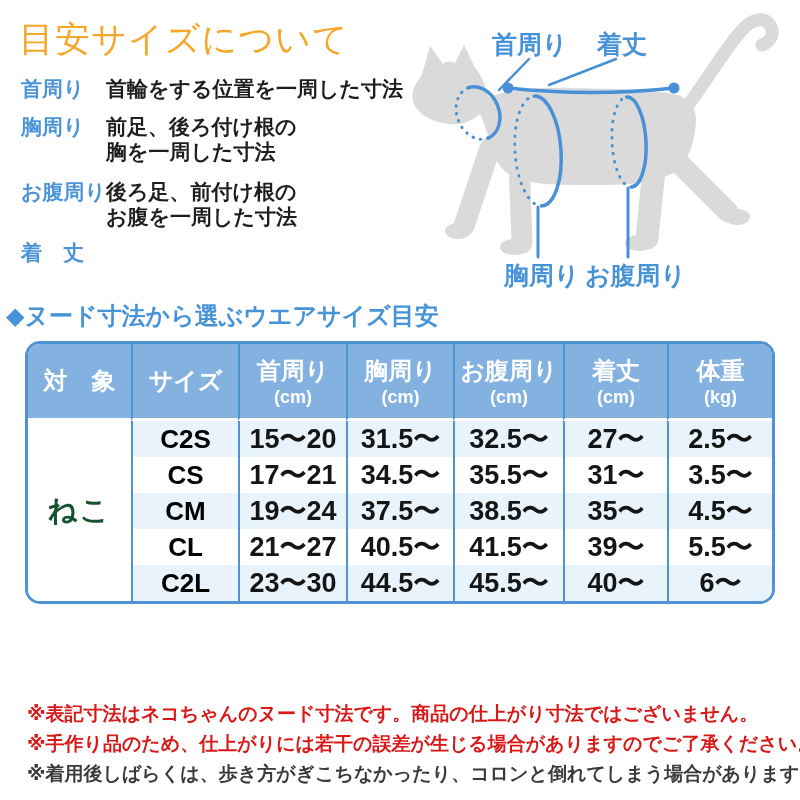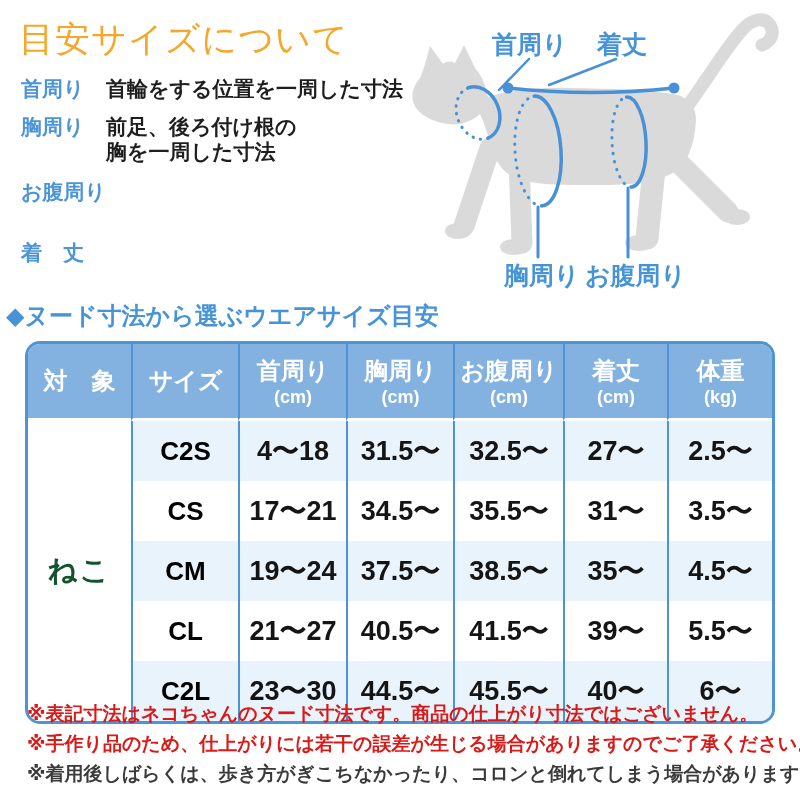--- a/index.html
+++ b/index.html
@@ -33,21 +33,21 @@
   col.c-chest { width:107px; } col.c-belly { width:110px; } col.c-len { width:104px; } col.c-wt { width:105px; }
   thead th {
     background:#84B2E0; color:#fff; height:74px; padding:0;
     font-size:24px; font-weight:bold; vertical-align:middle; text-align:center;
     border-bottom:3px solid #ffffff;
   }
   thead th .unit { display:block; font-size:18px; font-weight:bold; line-height:20px; margin-top:0; }
   thead th .unit:empty { display:none; }
   th, td { border-left:2px solid #4E93D4; }
   .c0 { border-left:none !important;text-align:center; }
-  tbody td { height:60px; padding:0; text-align:center; vertical-align:middle;
+  tbody td { height:36px; padding:0; text-align:center; vertical-align:middle;
              font-size:27px; font-weight:600; color:#151515; background:#fff; }
   tbody td.size { font-weight:bold; font-size:26px; color:#000; }
   tbody td.target { color:#14532d; font-size:29px; font-weight:bold; background:#fff !important; letter-spacing:2px; }
   tbody tr.odd td:not(.target) { background:#E9F3FB; }
 
   .notes { position:absolute; left:27px; top:699px; }
   .note { font-size:19px; font-weight:bold; line-height:30px; white-space:nowrap; }
   .note.red { color:#D91818; }
   .note.dark { color:#3A3A3A; }
 </style>
@@ -62,20 +62,22 @@
     <div class="term">首周り</div>
     <div class="desc">首輪をする位置を一周した寸法</div>
   </div>
   <div class="def" id="def-1">
     <div class="term">胸周り</div>
     <div class="desc">前足、後ろ付け根の
 胸を一周した寸法</div>
   </div>
   <div class="def" id="def-2">
     <div class="term">お腹周り</div>
+    <div class="desc">後ろ足、前付け根の
+お腹を一周した寸法</div>
   </div>
   <div class="def" id="def-3">
     <div class="term">着　丈</div>
   </div>
 
   <div class="diagram">
     <svg viewBox="0 0 400 300" width="400" height="300">
 
       <g fill="#DADADA" stroke="none">
         <path d="M 30 46 L 43 64 C 47 61 51 61 55 63 L 64 45 L 75 68
@@ -155,21 +157,21 @@
           <th><span>胸周り</span><span class="unit">(cm)</span></th>
           <th><span>お腹周り</span><span class="unit">(cm)</span></th>
           <th><span>着丈</span><span class="unit">(cm)</span></th>
           <th><span>体重</span><span class="unit">(kg)</span></th>
         </tr>
       </thead>
       <tbody>
         <tr class="odd">
           <td class="target c0" rowspan="5">ねこ</td>
           <td class="size">C2S</td>
-          <td>4〜18</td>
+          <td>15〜20</td>
           <td>31.5〜</td>
           <td>32.5〜</td>
           <td>27〜</td>
           <td>2.5〜</td>
         </tr>
         <tr class="even">
           <td class="size">CS</td>
           <td>17〜21</td>
           <td>34.5〜</td>
           <td>35.5〜</td>

